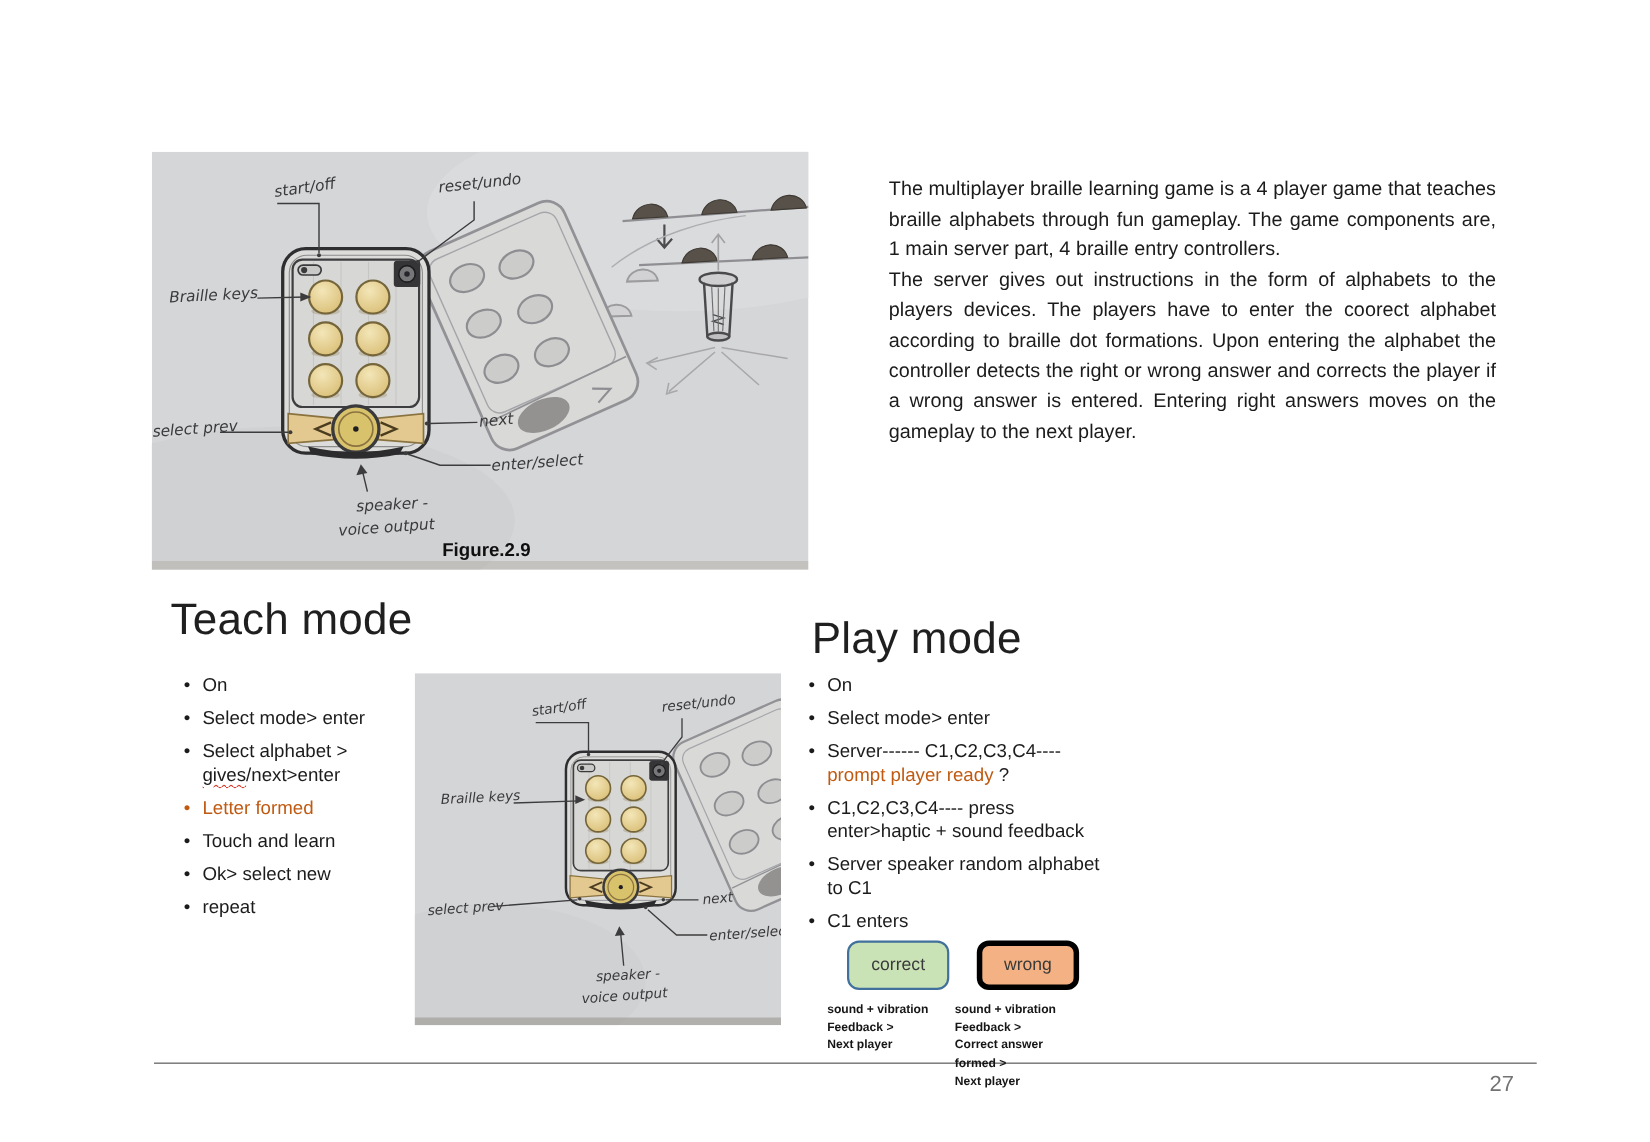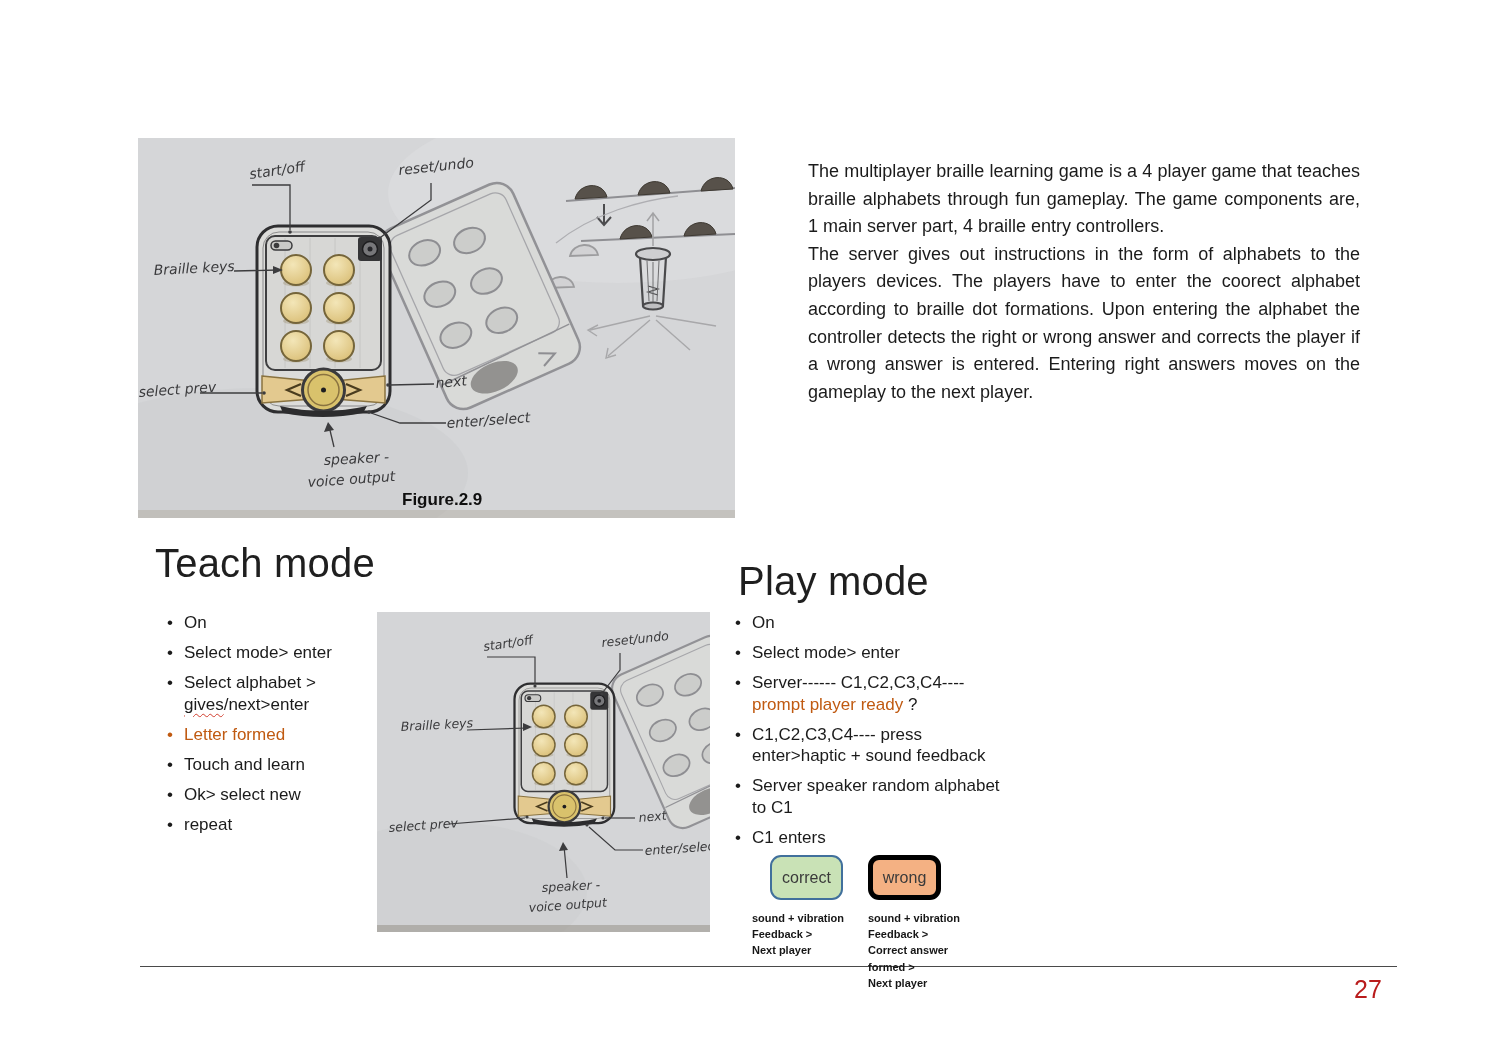--- a/index.html
+++ b/index.html
@@ -25,35 +25,35 @@
     font-size:17px; color:#1b1b1b; }
   #teach-list { left:167px; top:612px; width:190px; }
   #play-list  { left:735px; top:612px; width:280px; }
   ul.bullets li { display:flex; margin-bottom:8.5px; line-height:21.5px; }
   ul.bullets .b { width:17px; flex:none; }
   .accent { color:#c05a11; }
   .squiggle { text-decoration-line:underline; text-decoration-style:wavy;
     text-decoration-color:#d23f2f; text-decoration-thickness:1px; text-underline-offset:3px; }
 
   .badges { position:absolute; left:770px; top:855px; display:flex; gap:25px; z-index:2; }
-  .badge { width:73px; height:45px; border-radius:11px; display:flex;
+  .badge { width:93px; height:45px; border-radius:11px; display:flex;
     align-items:center; justify-content:center; font-size:16px; color:#3a3a3a;
     box-sizing:border-box; }
   .badge.correct { background:#c9e2b6; border:2px solid #41709c; }
   .badge.wrong   { background:#f4b183; border:5px solid #000000; }
 
   .notes { position:absolute; top:910px; font-size:11px; font-weight:700;
     color:#161616; line-height:16.2px; z-index:2; }
   #notes-correct { left:752px; width:115px; }
   #notes-wrong   { left:868px; width:115px; }
 
   .divider { position:absolute; left:140px; top:966px; width:1257px; height:0;
     border-top:1.4px solid #4a4a4a; z-index:1; }
 
-  .pagenum { position:absolute; left:1354px; top:975px; font-size:25px; color:#b91c1c; }
+  .pagenum { position:absolute; left:1354px; top:975px; font-size:20px; color:#737373; }
 
   
   text.hand { font-family:"DejaVu Sans", sans-serif; font-style:italic; fill:#3a3a3c; }
   text.cap  { font-family:"Liberation Sans", sans-serif; font-weight:bold; fill:#0f0f0f; }
 </style>
 </head>
 <body>
 
 <div class="page">
 

